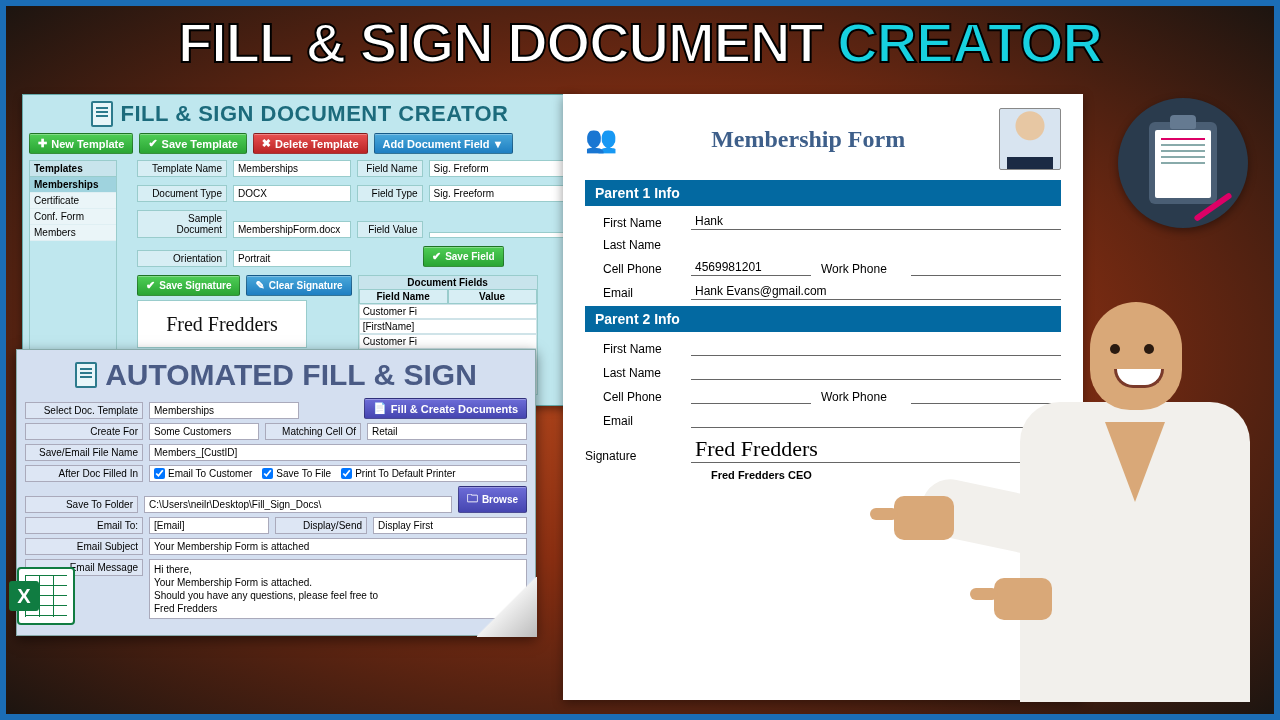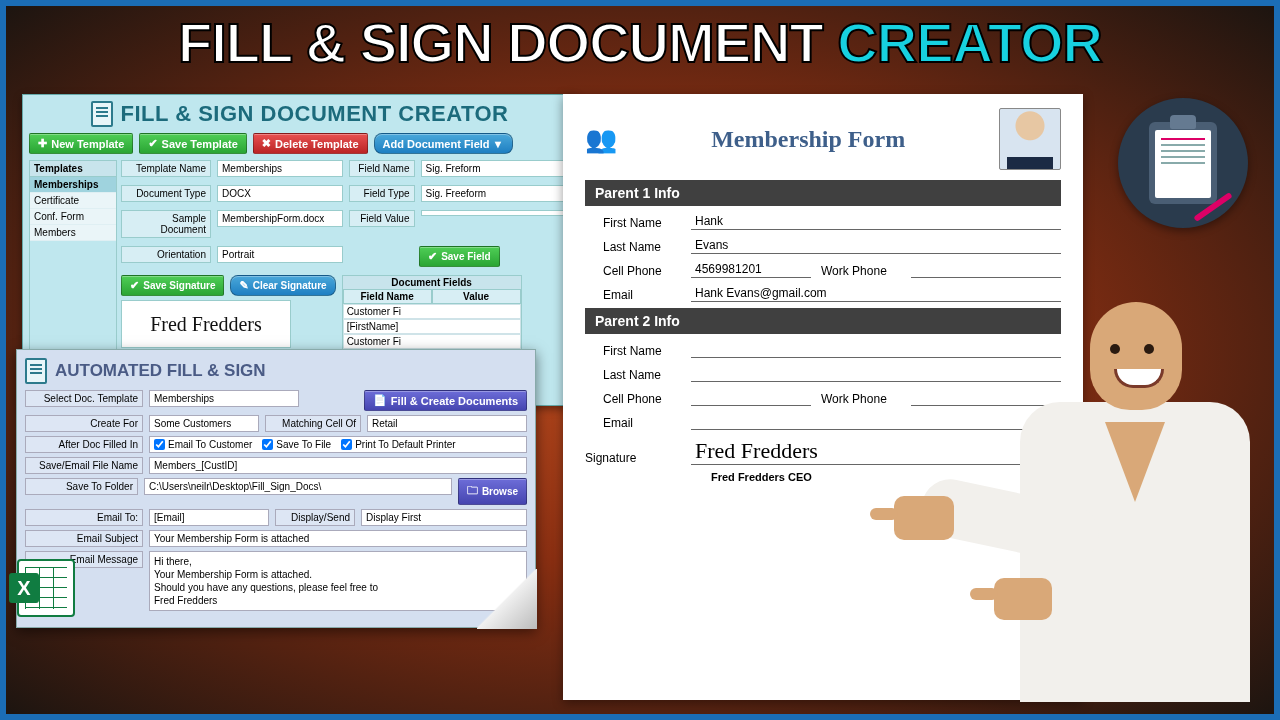--- a/index.html
+++ b/index.html
@@ -46,35 +46,35 @@
     content:""; position:absolute; left:3px; top:4px; right:3px; height:2px; background:#2c7a8c; box-shadow: 0 4px 0 #2c7a8c, 0 8px 0 #2c7a8c;
   }
   .btn-row { display:flex; gap:6px; flex-wrap:wrap; margin-bottom:6px; }
   .btn {
     font-size: 11px; font-weight: 700; color:#fff; padding:3px 8px;
     border:1px solid rgba(0,0,0,.3); border-radius:2px;
     display:inline-flex; align-items:center; gap:4px;
     cursor:pointer; box-shadow: inset 0 1px 0 rgba(255,255,255,.3);
   }
   .btn.green{background:linear-gradient(#4fce56,#2aa534);}
-  .btn.blue{background:linear-gradient(#4aa8da,#1e7fc2);border-radius:8px;}
+  .btn.blue{background:linear-gradient(#4aa8da,#1e7fc2);}
   .btn.red{background:linear-gradient(#e85050,#bb2525);}
   .btn.purple{background:linear-gradient(#6d6dd8,#4545b0);}
   .btn .glyph{font-size:11px;}
-  .grid-row{display:flex; gap:6px; margin-bottom:4px; align-items:flex-start;}
+  .grid-row{display:flex; gap:6px; margin-bottom:4px; align-items:flex-end;}
   .label-cell{
     background:#d7eef4; border:1px solid #9cc; font-size:10px;
     display:flex;align-items:center;justify-content:flex-end;
     padding:2px 4px; text-align:right;
   }
   .val-cell{
     background:#fff; border:1px solid #9cc; font-size:10px;
     padding:2px 4px; flex:1; min-width:0; overflow:hidden; white-space:nowrap;
   }
-  .templates-box{display:flex; gap:4px;}
+  .templates-box{display:flex; gap:20px;}
   .tpl-list{
     width:88px; border:1px solid #9cc;
   }
   .tpl-list .hdr{
     background:#c8e4ec;font-weight:700;font-size:10px;padding:2px 4px;border-bottom:1px solid #9cc;
   }
   .tpl-list .itm{font-size:10px;padding:2px 4px;border-bottom:1px solid #dfeff3;background:#eaf5f8;cursor:pointer;}
   .tpl-list .itm.sel{background:#9fd3de;font-weight:700;}
   .mid-cols{flex:1;display:flex;flex-direction:column;gap:4px;}
   .two-col{display:grid;grid-template-columns:1fr 1fr;gap:6px;}
@@ -96,22 +96,22 @@
   .auto-panel{
     position:absolute; top:255px; left:-6px; width:520px;
     background:#d4dff0;border:1px solid #8aa;box-shadow:0 4px 12px rgba(0,0,0,.5);
     padding:6px 8px 12px;
   }
   .auto-panel:after{
     content:"";position:absolute;right:-2px;bottom:-2px;width:60px;height:60px;
     background:linear-gradient(135deg,transparent 48%,#f0f0f0 50%,#bbb 100%);
   }
   .auto-title{
-    text-align:center;color:#4a5b85;font-weight:800;font-size:17px;
-    display:flex;align-items:center;gap:8px;justify-content:flex-start;
+    text-align:center;color:#4a5b85;font-weight:800;font-size:30px;
+    display:flex;align-items:center;gap:8px;justify-content:center;
     padding:2px 0 6px;
   }
   .auto-panel .label-cell{background:#dde6f4;border-color:#aab;}
   .auto-panel .val-cell{border-color:#aab;}
   .chk{display:inline-flex;align-items:center;gap:3px;font-size:10px;}
   .chk input{width:11px;height:11px;}
   .msg-area{
     border:1px solid #aab;background:#fff;font-size:10px;padding:3px 4px;
     white-space:pre-line;line-height:1.3;
   }
@@ -143,21 +143,21 @@
   .people-ico{color:#3e5f8a;font-size:26px;}
   .form-title{flex:1;text-align:center;color:#3e5f8a;font-weight:700;font-size:24px;font-family:Georgia,serif;}
   .avatar{
     width:62px;height:62px;border:1px solid #888;background:
       radial-gradient(circle at 50% 28%, #e7c7a3 0 14px, transparent 15px),
       linear-gradient(#1b2a44,#1b2a44) center 48px/46px 30px no-repeat,
       #d8e4f0;
     border-radius:2px;
   }
   .section-bar{
-    background:#404040;color:#fff;font-weight:700;padding:5px 10px;font-size:14px;margin:6px 0 8px;
+    background:#0369a1;color:#fff;font-weight:700;padding:5px 10px;font-size:14px;margin:6px 0 8px;
   }
   .frow{display:flex;align-items:flex-end;gap:10px;margin:8px 0 6px;font-size:12px;}
   .frow .flbl{width:96px;padding-left:18px;}
   .frow .fval{flex:1;border-bottom:1px solid #666;min-height:16px;padding:0 4px;}
   .sig-line{font-family:cursive;font-size:22px;color:#000;}
   .sig-caption{font-weight:700;font-size:11px;text-align:left;padding-left:126px;}
   
   .clipboard-badge{
     position:absolute;top:4px;right:10px;width:130px;height:130px;
     border-radius:50%;background:#2a3b4d;display:flex;align-items:center;justify-content:center;
@@ -361,54 +361,54 @@
       <div class="btn purple">
           <span class="glyph">📄</span>
           <span>Fill &amp; Create Documents</span>
         </div>
     </div>
     <div class="grid-row">
       <div class="label-cell" style="width:118px">Create For</div>
       <div class="val-cell" style="flex:0 0 110px">Some Customers</div>
       <div class="label-cell" style="width:96px">Matching Cell Of</div>
       <div class="val-cell">Retail</div>
+    </div>
+    <div class="grid-row">
+      <div class="label-cell" style="width:118px">Save/Email File Name</div>
+      <div class="val-cell">Members_[CustID]</div>
     </div>
     <div class="grid-row">
       <div class="label-cell" style="width:118px">After Doc Filled In</div>
       <div class="val-cell" style="display:flex;gap:10px;align-items:center">
         <label class="chk">
             <input type="checkbox" checked="" style="">
             <span>Email To Customer</span>
           </label>
         <label class="chk">
             <input type="checkbox" checked="" style="">
             <span>Save To File</span>
           </label>
         <label class="chk">
             <input type="checkbox" checked="" style="">
             <span>Print To Default Printer</span>
           </label>
       </div>
     </div>
     <div class="grid-row">
-      <div class="label-cell" style="width:118px">Save/Email File Name</div>
-      <div class="val-cell">Members_[CustID]</div>
-    </div>
-    <div class="grid-row">
       <div class="label-cell" style="width:113px">Save To Folder</div>
       <div class="val-cell">C:\Users\neilr\Desktop\Fill_Sign_Docs\</div>
       <div class="btn purple" style="font-size:10px">
           <span class="glyph">🗀</span>
           <span>Browse</span>
         </div>
     </div>
     <div class="grid-row">
       <div class="label-cell" style="width:118px">Email To:</div>
       <div class="val-cell" style="flex:0 0 120px">[Email]</div>
-      <div class="label-cell" style="width:80px">Display/Send</div>
+      <div class="label-cell" style="width:92px">Display/Send</div>
       <div class="val-cell">Display First</div>
     </div>
     <div class="grid-row">
       <div class="label-cell" style="width:118px">Email Subject</div>
       <div class="val-cell">Your Membership Form is attached</div>
     </div>
     <div class="grid-row" style="align-items:flex-start">
       <div class="label-cell" style="width:118px">Email Message</div>
       <div class="msg-area" style="flex:1">Hi there,
 Your Membership Form is attached.
@@ -429,21 +429,20 @@
       <div class="avatar"></div>
     </div>
 
     <div class="section-bar">Parent 1 Info</div>
     <div class="frow">
         <div class="flbl">First Name</div>
         <div class="fval">Hank</div>
       </div>
     <div class="frow">
         <div class="flbl">Last Name</div>
-        <div class="fval">Evans</div>
       </div>
     <div class="frow">
       <div class="flbl">Cell Phone</div>
       <div class="fval" style="flex:0 0 120px">4569981201</div>
       <div class="flbl" style="width:80px;padding-left:0">Work Phone</div>
       <div class="fval"></div>
     </div>
     <div class="frow">
         <div class="flbl">Email</div>
         <div class="fval">Hank Evans@gmail.com</div>

